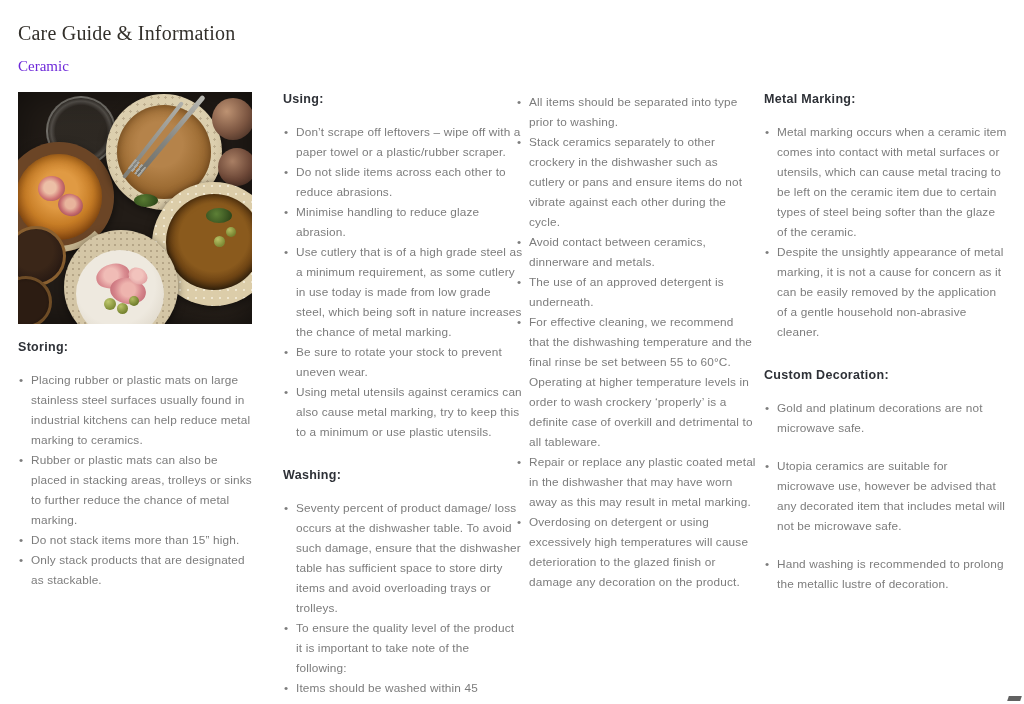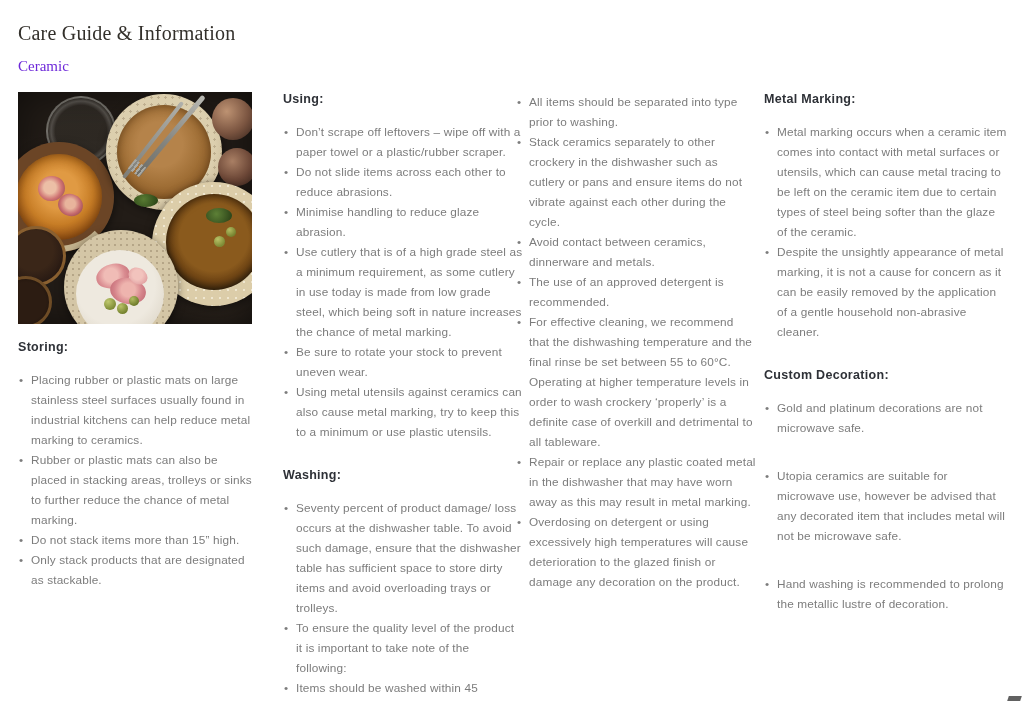--- a/index.html
+++ b/index.html
@@ -118,21 +118,21 @@
   .col-4{left:764px;width:243px;}
   .section + .section{margin-top:26px;}
   .section-heading{
     font-size:12.5px;font-weight:bold;color:#2e3137;
     margin:0 0 16px 0;letter-spacing:.3px;
   }
   ul.bullets{list-style:none;margin:0;padding:0;
     font-size:11.8px;color:#7c7c7c;line-height:20px;letter-spacing:.15px;}
   ul.bullets li{position:relative;padding-left:13px;}
   ul.bullets li::before{content:"\2022";position:absolute;left:1px;top:0;color:#7c7c7c;}
-  ul.spaced li + li{margin-top:28px;}
+  ul.spaced li + li{margin-top:18px;}
   .page-corner-mark{
     position:absolute;right:3px;bottom:3px;width:13px;height:5px;
     background:#454545;transform:skewX(-18deg);opacity:.85;
   }
 </style>
 </head>
 <body>
 
 <div class="page-title">Care Guide &amp; Information</div>
 <div class="page-subtitle">Ceramic</div>
@@ -204,21 +204,21 @@
       </ul>
   </div>
 </div>
 
 <div class="col col-3">
   <div class="section">
     <ul class="bullets">
         <li>All items should be separated into type prior to washing.</li>
         <li>Stack ceramics separately to other crockery in the dishwasher such as cutlery or pans and ensure items do not vibrate against each other during the cycle.</li>
         <li>Avoid contact between ceramics, dinnerware and metals.</li>
-        <li>The use of an approved detergent is recommended.</li>
+        <li>The use of an approved detergent is underneath.</li>
         <li>For effective cleaning, we recommend that the dishwashing temperature and the final rinse be set between 55 to 60°C. Operating at higher temperature levels in order to wash crockery ‘properly’ is a definite case of overkill and detrimental to all tableware.</li>
         <li>Repair or replace any plastic coated metal in the dishwasher that may have worn away as this may result in metal marking.</li>
         <li>Overdosing on detergent or using excessively high temperatures will cause deterioration to the glazed finish or damage any decoration on the product.</li>
       </ul>
   </div>
 </div>
 
 <div class="col col-4">
   <div class="section">
     <h3 class="section-heading">Metal Marking:</h3>

